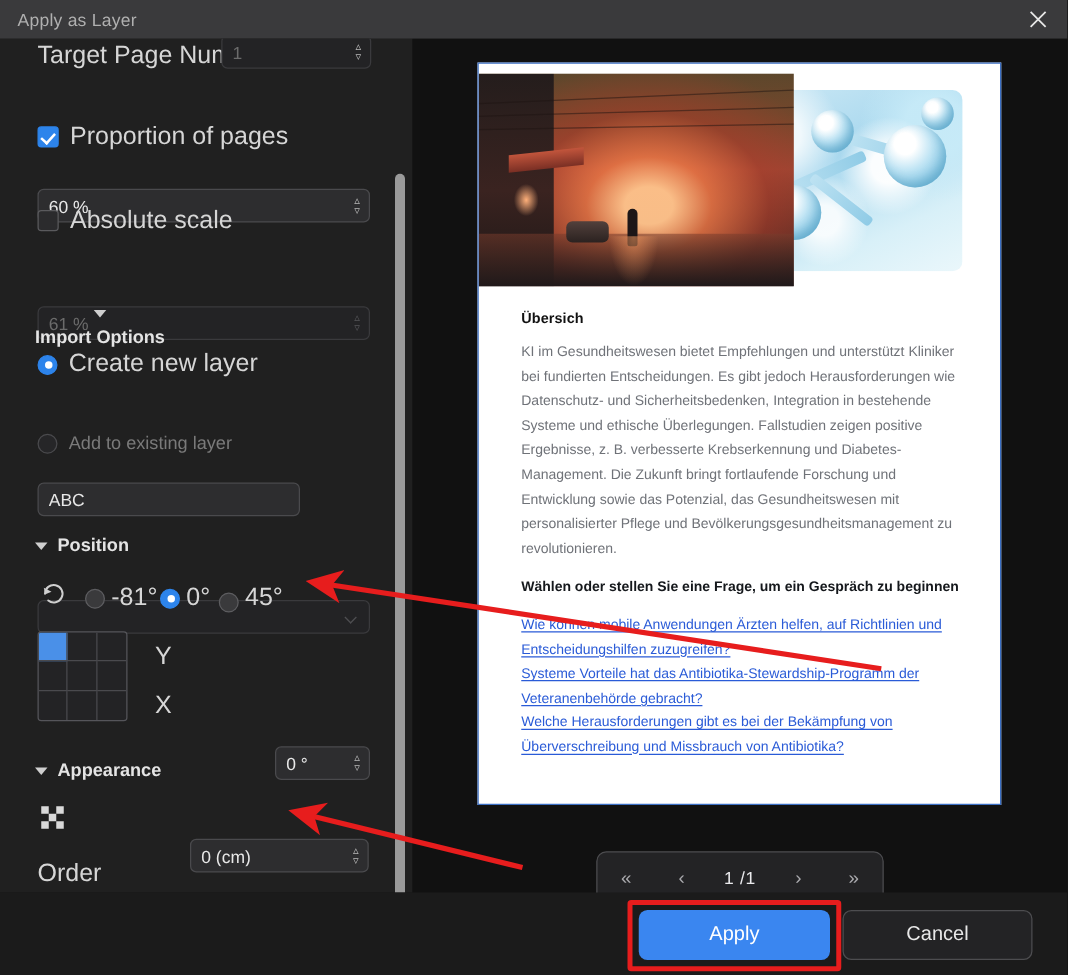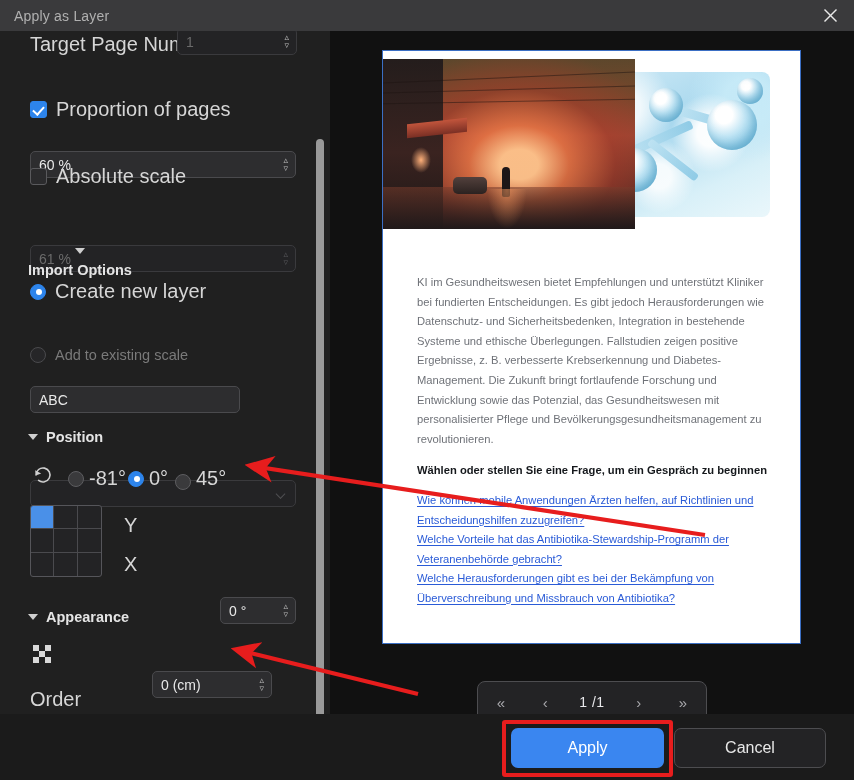--- a/index.html
+++ b/index.html
@@ -303,21 +303,21 @@
       <div class="row" style="left:30px;top:249px;display:flex;align-items:center;gap:9px;">
         <span class="radio on"></span>
         <span class="lbl">Create new layer</span>
       </div>
       <div class="row field" style="left:30px;top:274px;width:210px;">
         <span class="val">ABC</span>
       </div>
 
       <div class="row" style="left:30px;top:316px;display:flex;align-items:center;gap:9px;">
         <span class="radio off dim"></span>
-        <span class="lbl-dim">Add to existing scale</span>
+        <span class="lbl-dim">Add to existing layer</span>
       </div>
       <div class="row field dim" style="left:30px;top:341px;width:266px;">
         <span class="val"></span>
         <span class="caret-dn dim"></span>
       </div>
 
       <div class="row sec" style="left:28px;top:398px;">
         <span class="tri"></span>
         <span class="sec-t">Position</span>
       </div>
@@ -355,21 +355,21 @@
         <div></div>
         <div></div>
         <div></div>
         <div></div>
         <div></div>
         <div></div>
         <div></div>
       </div>
 
       <div class="row lbl" style="left:124px;top:483px;">Y</div>
-      <div class="row field" style="left:152px;top:478px;width:120px;">
+      <div class="row field" style="left:152px;top:478px;width:143px;">
         <span class="val">0 (cm)</span>
         <span class="spin">
           <span>▵</span>
             <span>▿</span>
         </span>
       </div>
       <div class="row lbl" style="left:124px;top:522px;">X</div>
 
       <div class="row sec" style="left:28px;top:578px;">
         <span class="tri"></span>
@@ -412,28 +412,29 @@
         <div class="glow"></div>
         <div class="wire" style="top:18px;transform:rotate(-2.5deg);"></div>
         <div class="wire" style="top:30px;transform:rotate(-1.6deg);"></div>
         <div class="wire" style="top:42px;transform:rotate(-1deg);"></div>
         <div class="road"></div>
         <div class="car"></div>
         <div class="person"></div>
         <div class="refl"></div>
       </div>
 
+      <div class="doc-h" style="top:198px;">Übersich</div>
 
       <div class="doc-p" style="top:222px;">KI im Gesundheitswesen bietet Empfehlungen und unterstützt Kliniker bei fundierten Entscheidungen.  Es gibt jedoch Herausforderungen wie Datenschutz- und Sicherheitsbedenken, Integration in bestehende Systeme und ethische Überlegungen. Fallstudien zeigen positive Ergebnisse, z. B.  verbesserte Krebserkennung und Diabetes-Management. Die Zukunft bringt fortlaufende Forschung  und Entwicklung sowie das Potenzial, das Gesundheitswesen mit personalisierter Pflege und Bevölkerungsgesundheitsmanagement zu revolutionieren.</div>
 
       <div class="doc-q" style="top:411px;">Wählen oder stellen Sie eine Frage, um ein Gespräch zu beginnen</div>
 
       <div class="doc-links" style="top:440px;">
         <a href="#">Wie können mobile Anwendungen Ärzten helfen, auf Richtlinien und Entscheidungshilfen zuzugreifen?</a>
-        <a href="#">Welche Vorteile hat das Antibiotika-Stewardship-Programm der Veteranenbehörde gebracht?</a>
+        <a href="#">Systeme Vorteile hat das Antibiotika-Stewardship-Programm der Veteranenbehörde gebracht?</a>
         <a href="#">Welche Herausforderungen gibt es bei der Bekämpfung von Überverschreibung und Missbrauch von Antibiotika?</a>
       </div>
     </div>
 
     <div class="pager">
       <span class="nav">«</span>
       <span class="nav">‹</span>
       <span class="pg-num">1 /1</span>
       <span class="nav">›</span>
       <span class="nav">»</span>

